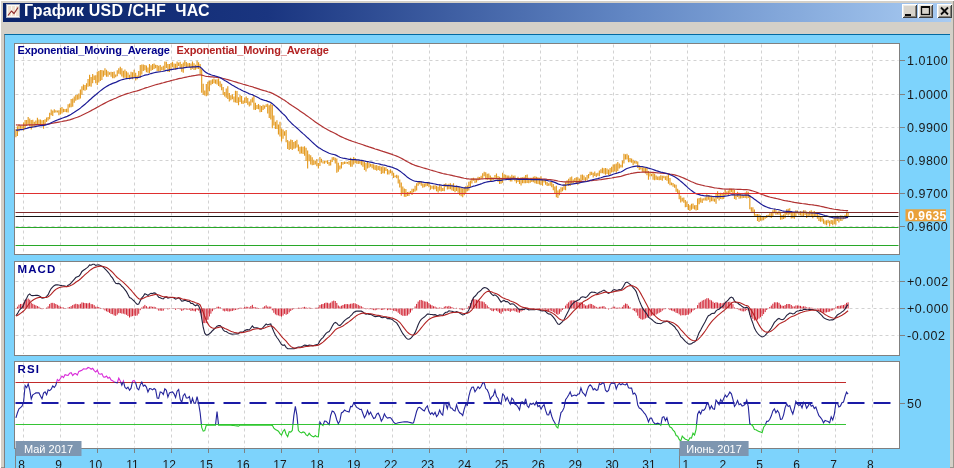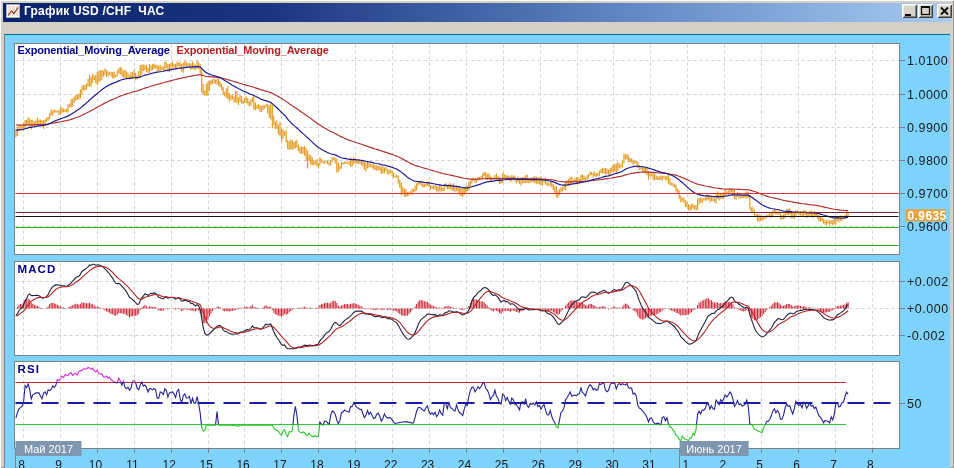--- a/index.html
+++ b/index.html
@@ -3,21 +3,21 @@
 <meta charset="utf-8">
 <style>
   html,body{margin:0;padding:0;}
   body{width:954px;height:468px;overflow:hidden;font-family:"Liberation Sans",sans-serif;}
   #window{position:relative;width:954px;height:468px;background:#D4D0C8;
           box-shadow:inset 1px 1px 0 #ffffff, inset -1px -1px 0 #9a968e;}
   #titlebar{position:absolute;left:3px;top:3px;width:948px;height:19px;
             background:linear-gradient(90deg,#0A246A 0%,#1A3580 28%,#6287C4 66%,#A8CBF2 100%);
             display:flex;align-items:center;}
   #title-icon{width:14px;height:14px;margin-left:3px;flex:0 0 auto;position:relative;top:-1.5px;}
-  #title-text{color:#ffffff;font-size:12px;font-weight:bold;margin-left:4px;position:relative;top:-2px;
+  #title-text{color:#ffffff;font-size:16px;font-weight:bold;margin-left:4px;position:relative;top:-2px;
               white-space:pre;letter-spacing:0.2px;
               font-family:"Liberation Sans",sans-serif;}
   .winbtn{position:absolute;top:1px;width:15px;height:14px;background:#D8D4CC;
           box-shadow:inset 1px 1px 0 #ffffff, inset -1px -1px 0 #404040, inset 2px 2px 0 #ECEAE4, inset -2px -2px 0 #87837B;}
   #btn-min{left:899px;}
   #btn-max{left:914.5px;}
   #btn-close{left:933.5px;}
   .winbtn svg{position:absolute;left:0;top:0;}
   #client{position:absolute;left:4px;top:34px;width:945px;height:441px;background:#7dd3fc;
           border-top:1px solid #0369a1;border-left:1px solid #808080;}

